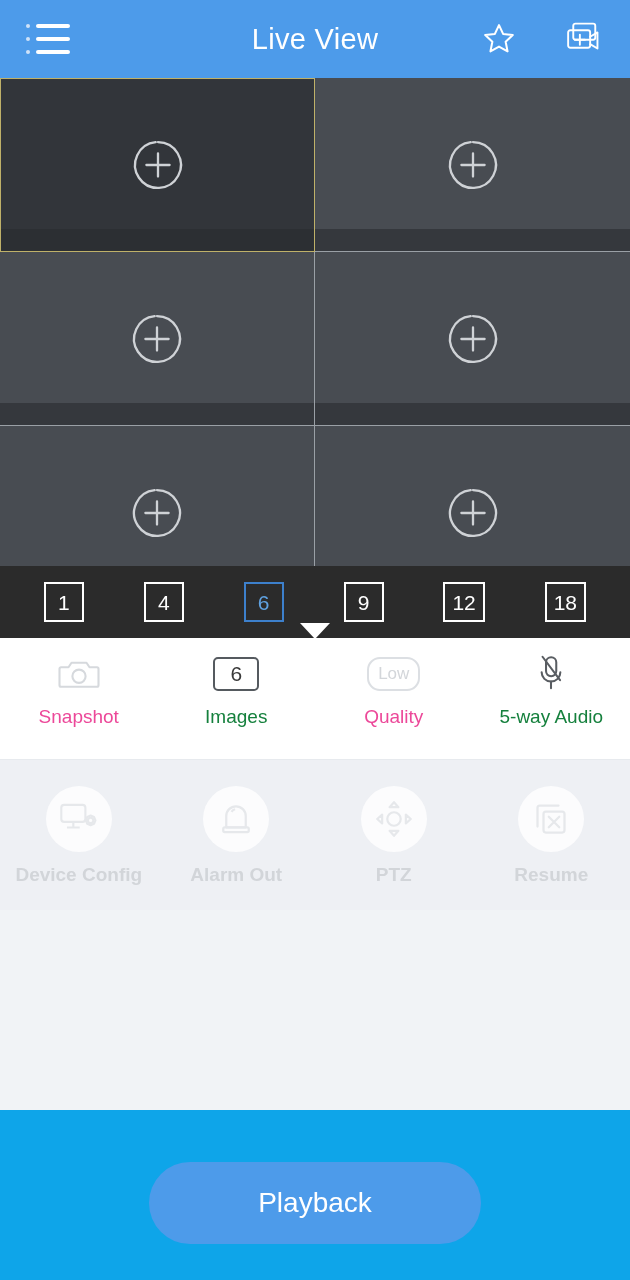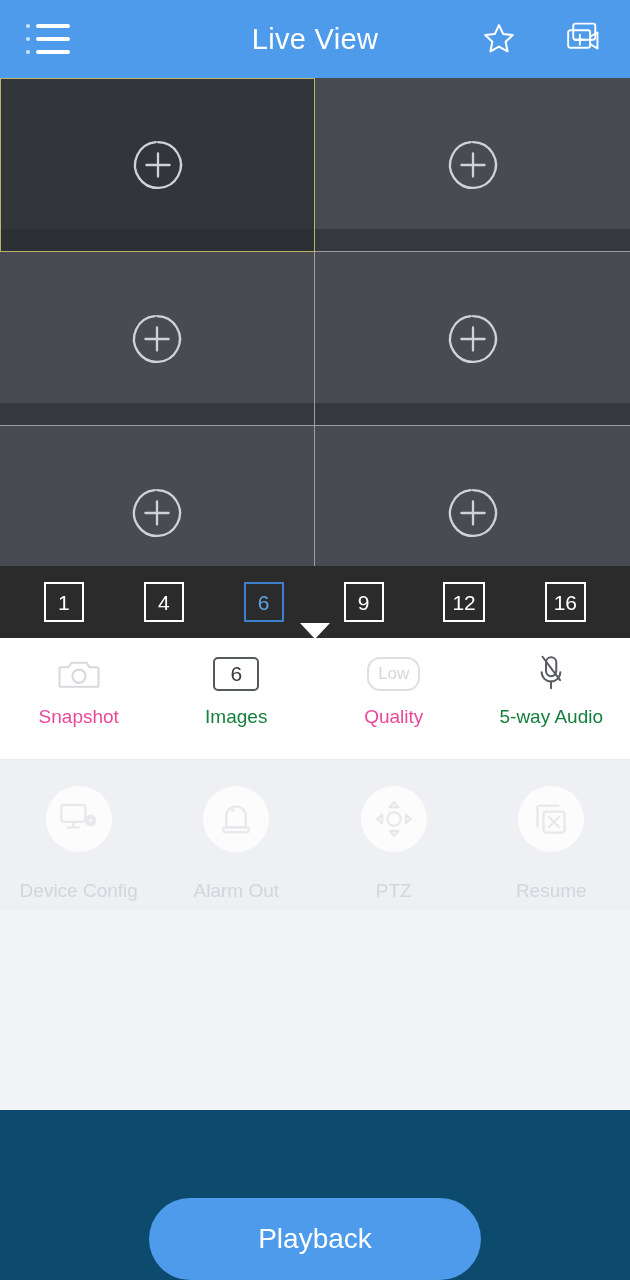--- a/index.html
+++ b/index.html
@@ -108,33 +108,33 @@
   }
   .box-chip.muted { border-color: #dcdfe3; color: #d3d6da; font-size: 17px; border-width: 2px; border-radius: 13px; }
 
   
   .tools-secondary {
     flex: 0 0 150px; height: 150px;
     background: #eef0f4;
     display: flex; align-items: flex-start; justify-content: space-around;
     padding-top: 26px;
   }
-  .tool2 { width: 126px; display: flex; flex-direction: column; align-items: center; gap: 28px; }
+  .tool2 { width: 126px; display: flex; flex-direction: column; align-items: center; gap: 12px; font-weight: bold; }
   .circle-bg {
     width: 66px; height: 66px; border-radius: 50%;
     background: #fcfcfd;
     display: flex; align-items: center; justify-content: center;
   }
   .tool2 .lbl { font-size: 19px; color: #d2d5d9; white-space: nowrap; }
 
   
   .filler { flex: 1 1 auto; background: #f1f3f6; }
   .playback-wrap {
-    flex: 0 0 170px; background: #0c4a6e;
-    display: flex; align-items: flex-end; justify-content: center;
+    flex: 0 0 170px; background: #0ea5e9;
+    display: flex; align-items: center; justify-content: center;
     padding-top: 15px;
   }
   .playback-btn {
     width: 332px; height: 82px; border-radius: 41px;
     background: #4d9bea; border: none;
     color: #ffffff; font-size: 28px;
     font-family: "Liberation Sans", sans-serif;
     display: flex; align-items: center; justify-content: center;
     cursor: pointer;
   }
@@ -234,21 +234,21 @@
 
     </div>
   </div>
 
   <div class="layout-bar">
     <div class="layout-chip">1</div>
     <div class="layout-chip">4</div>
     <div class="layout-chip active">6</div>
     <div class="layout-chip">9</div>
     <div class="layout-chip">12</div>
-    <div class="layout-chip">16</div>
+    <div class="layout-chip">18</div>
     <div class="caret"></div>
   </div>
 
   <div class="tools-primary">
 
     <div class="tool">
       <span class="glyph">
         <svg width="42" height="34" viewBox="0 0 28 22" fill="none" stroke="#d6d9dd" stroke-width="1.4" stroke-linejoin="round">
           <path d="M2 6.5h5l2-3h10l2 3h5a1 1 0 0 1 1 1v11a1 1 0 0 1-1 1H2a1 1 0 0 1-1-1v-11a1 1 0 0 1 1-1z"></path>
           <circle cx="14" cy="12.5" r="4.4"></circle>

